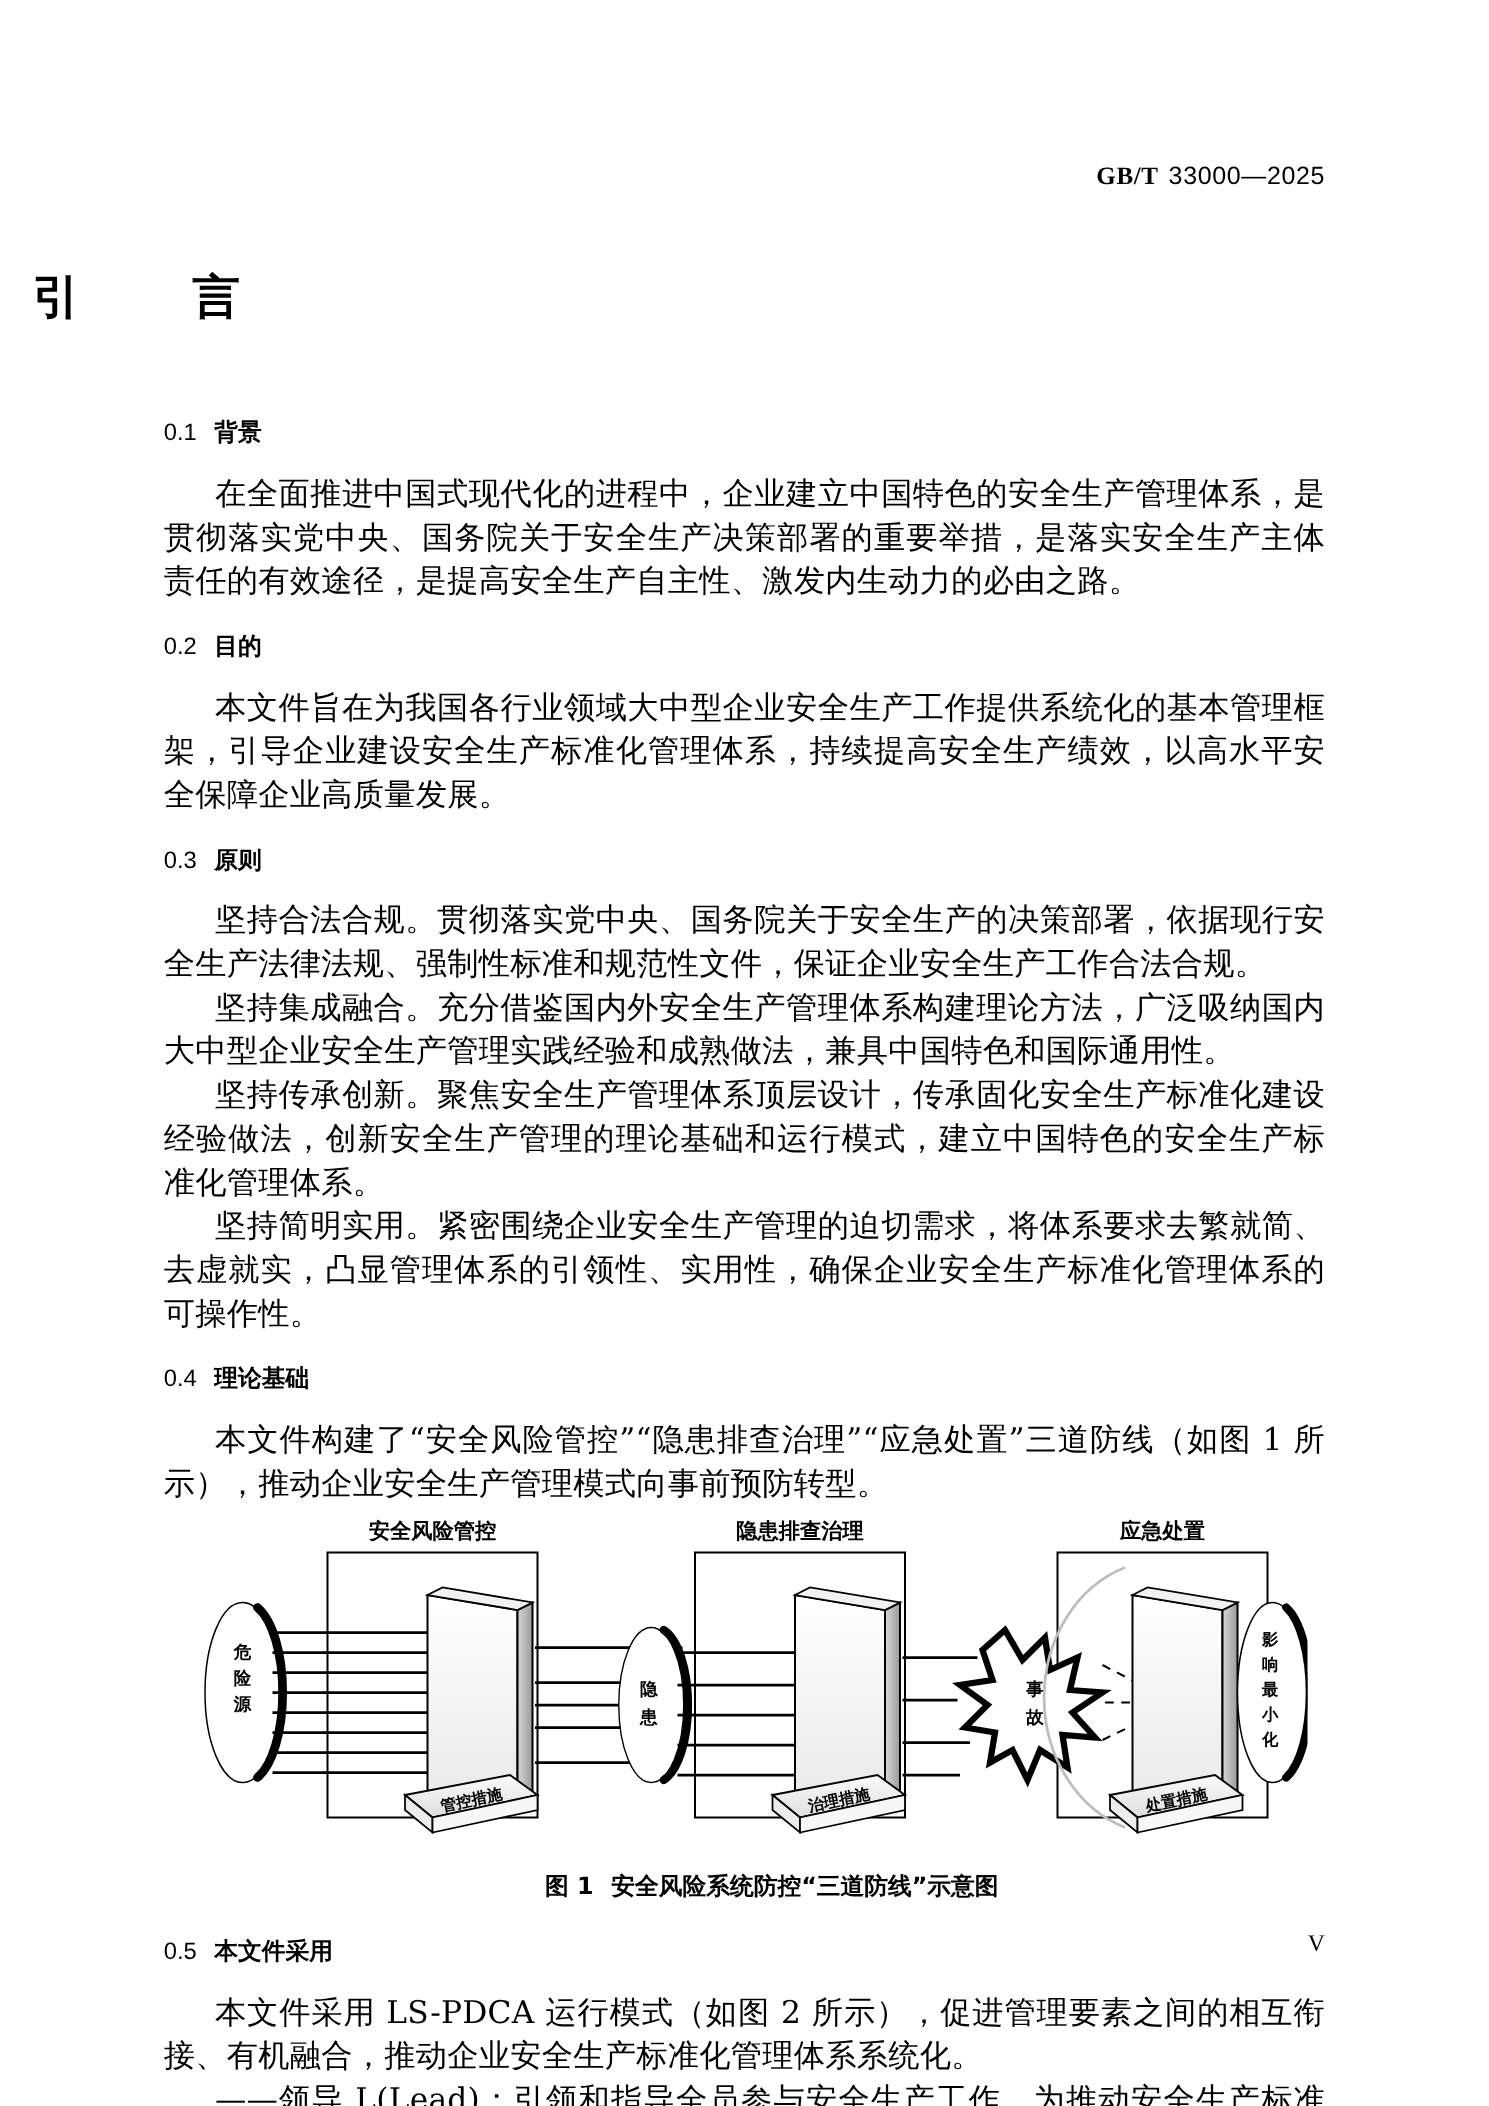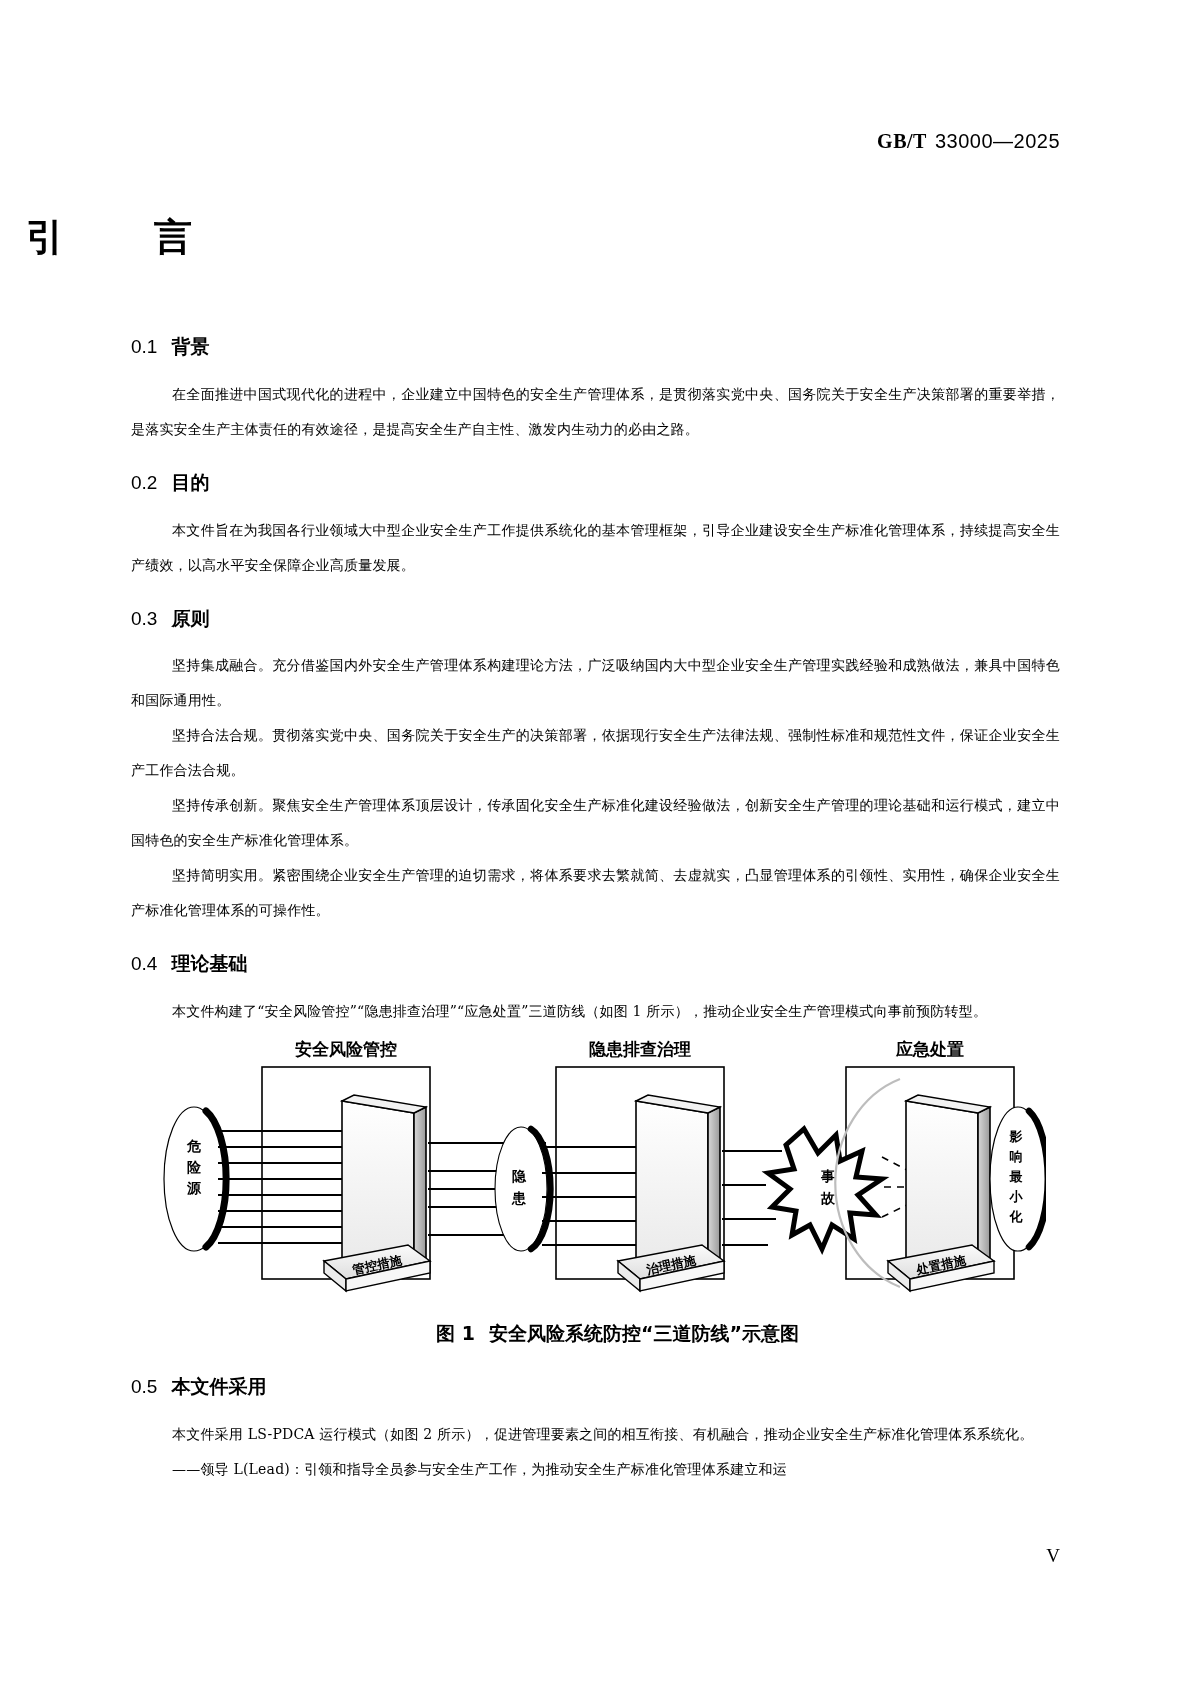--- a/index.html
+++ b/index.html
@@ -73,21 +73,21 @@
   h2.sec .sec-no {
     font-family: "Liberation Sans", sans-serif;
     font-weight: 400;
     margin-right: 14px;
   }
   .sec-block { margin-bottom: 0; }
   .gap-after-head { height: 18px; }
   p.body {
     margin: 0;
     font-family: "DejaVu Serif", "Liberation Serif", serif;
-    font-size: 14px;
+    font-size: 25px;
     line-height: 35px;
     text-align: justify;
     text-indent: 41px;
     letter-spacing: 0.2px;
   }
   .sp-md { height: 24px; }
   .sp-lg { height: 28px; }
 
   
   .figure-wrap {
@@ -153,22 +153,22 @@
       <p class="body">本文件旨在为我国各行业领域大中型企业安全生产工作提供系统化的基本管理框架，引导企业建设安全生产标准化管理体系，持续提高安全生产绩效，以高水平安全保障企业高质量发展。</p>
     </div>
 
     <div class="sp-md"></div>
 
     <div class="sec-block">
       <h2 class="sec">
         <span class="sec-no">0.3</span><span>原则</span>
       </h2>
       <div class="gap-after-head"></div>
+      <p class="body">坚持合法合规。贯彻落实党中央、国务院关于安全生产的决策部署，依据现行安全生产法律法规、强制性标准和规范性文件，保证企业安全生产工作合法合规。</p>
       <p class="body">坚持集成融合。充分借鉴国内外安全生产管理体系构建理论方法，广泛吸纳国内大中型企业安全生产管理实践经验和成熟做法，兼具中国特色和国际通用性。</p>
-      <p class="body">坚持合法合规。贯彻落实党中央、国务院关于安全生产的决策部署，依据现行安全生产法律法规、强制性标准和规范性文件，保证企业安全生产工作合法合规。</p>
       <p class="body">坚持传承创新。聚焦安全生产管理体系顶层设计，传承固化安全生产标准化建设经验做法，创新安全生产管理的理论基础和运行模式，建立中国特色的安全生产标准化管理体系。</p>
       <p class="body">坚持简明实用。紧密围绕企业安全生产管理的迫切需求，将体系要求去繁就简、去虚就实，凸显管理体系的引领性、实用性，确保企业安全生产标准化管理体系的可操作性。</p>
     </div>
 
     <div class="sp-md"></div>
 
     <div class="sec-block">
       <h2 class="sec">
         <span class="sec-no">0.4</span><span>理论基础</span>
       </h2>

